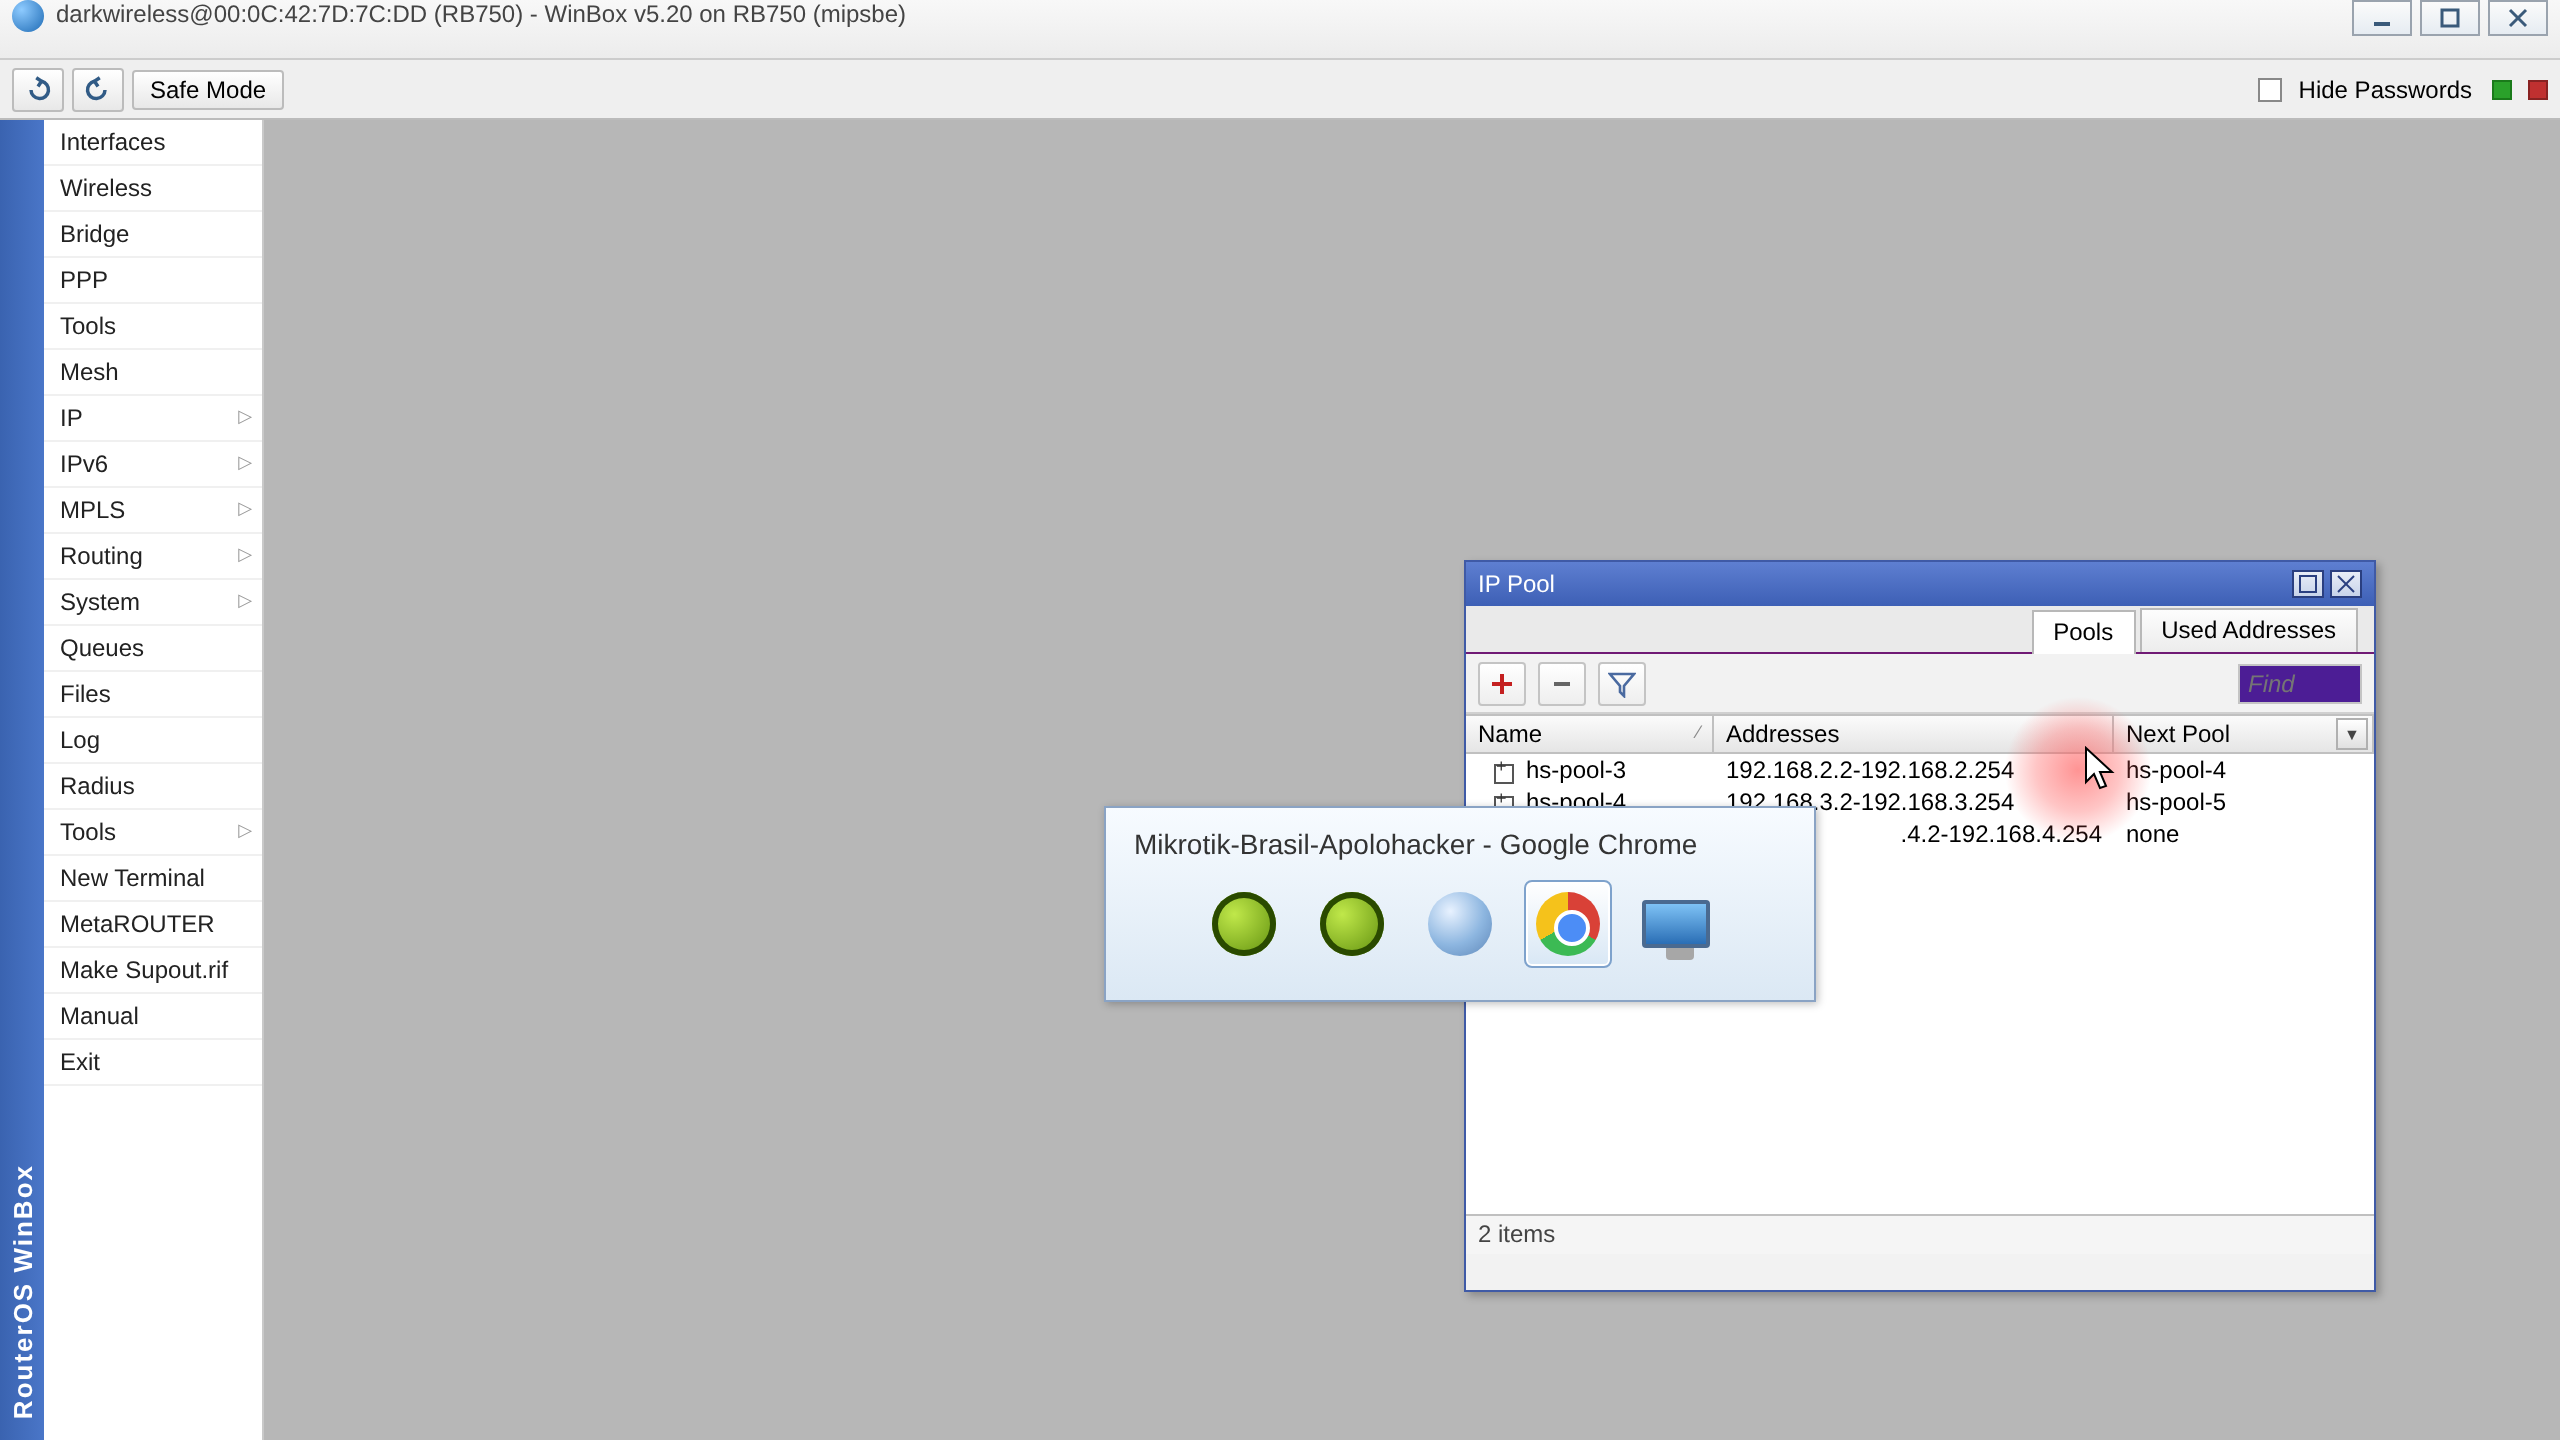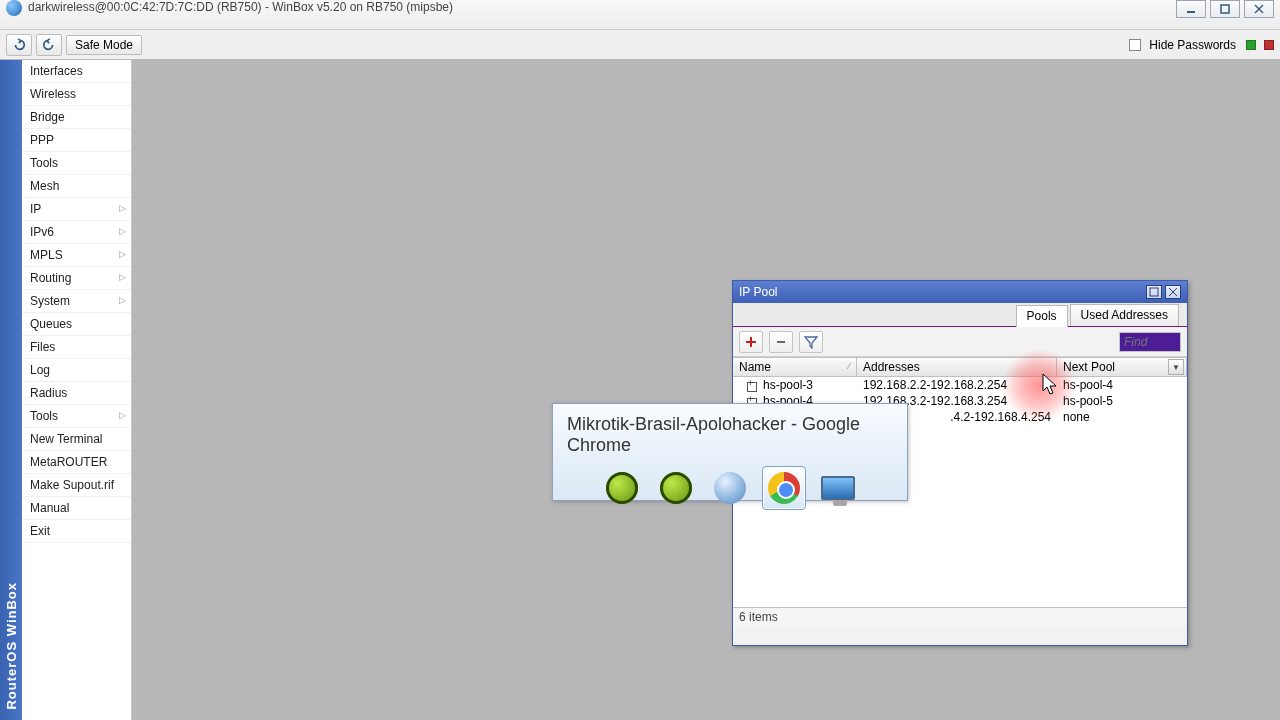--- a/index.html
+++ b/index.html
@@ -58,21 +58,21 @@
 .row .c { padding:0 6px; white-space:nowrap; overflow:hidden; }
 .row .c.name { width:124px; padding-left:30px; position:relative; }
 .row .c.addr { width:200px; }
 .row .c.next { flex:1; }
 .row .c.name::before { content:""; position:absolute; left:14px; top:4px; width:8px; height:8px; border:1px solid #555; background:#fff; }
 .row .c.name::after { content:"+"; position:absolute; left:15px; top:0px; font-size:9px; color:#333; }
 .status { height:20px; border-top:1px solid #c0c0c0; padding:2px 6px; background:#f5f5f5; color:#444; }
 
 
 .alttab { position:absolute; left:420px; top:343px; width:356px; height:98px; border:1px solid #8aa3c4; background:linear-gradient(#f7fbff,#dbe8f4); box-shadow: 1px 1px 4px rgba(0,0,0,.25); padding:10px 14px; }
-.alttab .atxt { font-size:18px; color:#333; margin-bottom:10px; }
+.alttab .atxt { font-size:14px; color:#333; margin-bottom:10px; }
 .alttab .icons { display:flex; gap:10px; justify-content:center; }
 .alttab .ic { width:44px; height:44px; display:flex; align-items:center; justify-content:center; border-radius:4px; }
 .alttab .ic.sel { border:1px solid #7ea2cc; background:linear-gradient(#fff,#d8e7f5); box-shadow: inset 0 0 0 1px #fff; }
 .circ { width:32px; height:32px; border-radius:50%; }
 .ic-green { background:radial-gradient(circle at 35% 35%, #c0e84a, #5a8a0a); box-shadow: inset 0 0 0 3px #2a4a00; }
 .ic-globe { background:radial-gradient(circle at 35% 30%, #e8f2ff, #8db6e0 55%, #5d86b8); }
 .ic-chrome { width:32px; height:32px; border-radius:50%; background: conic-gradient(#d94137 0 120deg, #3cba54 120deg 240deg, #f5c21b 240deg 360deg); position:relative; }
 .ic-chrome::after { content:""; position:absolute; left:9px; top:9px; width:14px; height:14px; border-radius:50%; background:#4c8df6; border:2px solid #fff; }
 .ic-monitor { width:34px; height:24px; background:linear-gradient(#7ec2f5,#2a6eb5); border:2px solid #4a6a90; border-radius:2px; position:relative; }
 .ic-monitor::after { content:""; position:absolute; left:10px; bottom:-8px; width:14px; height:6px; background:#a7a7a7; border-radius:0 0 2px 2px; }
@@ -214,21 +214,21 @@
             <div class="c name">hs-pool-4</div>
             <div class="c addr" style="text-align: left;">192.168.3.2-192.168.3.254</div>
             <div class="c next">hs-pool-5</div>
           </div>
           <div class="row">
             <div class="c" style="visibility: visible; padding-left: 30px; opacity: 0; width: 124px;"></div>
             <div class="c addr" style="text-align: right;">.4.2-192.168.4.254</div>
             <div class="c next">none</div>
           </div>
         </div>
-      <div class="status">6 items</div>
+      <div class="status">2 items</div>
     </div>
 
     <div class="pulse"></div>
     <div class="cursor">
       <svg viewBox="0 0 18 24">
           <path d="M1 1 L1 18 L5 14 L8 21 L11 20 L8 13 L14 13 Z" fill="#fff" stroke="#000" stroke-width="1"></path>
         </svg>
     </div>
 
     <div class="alttab">

